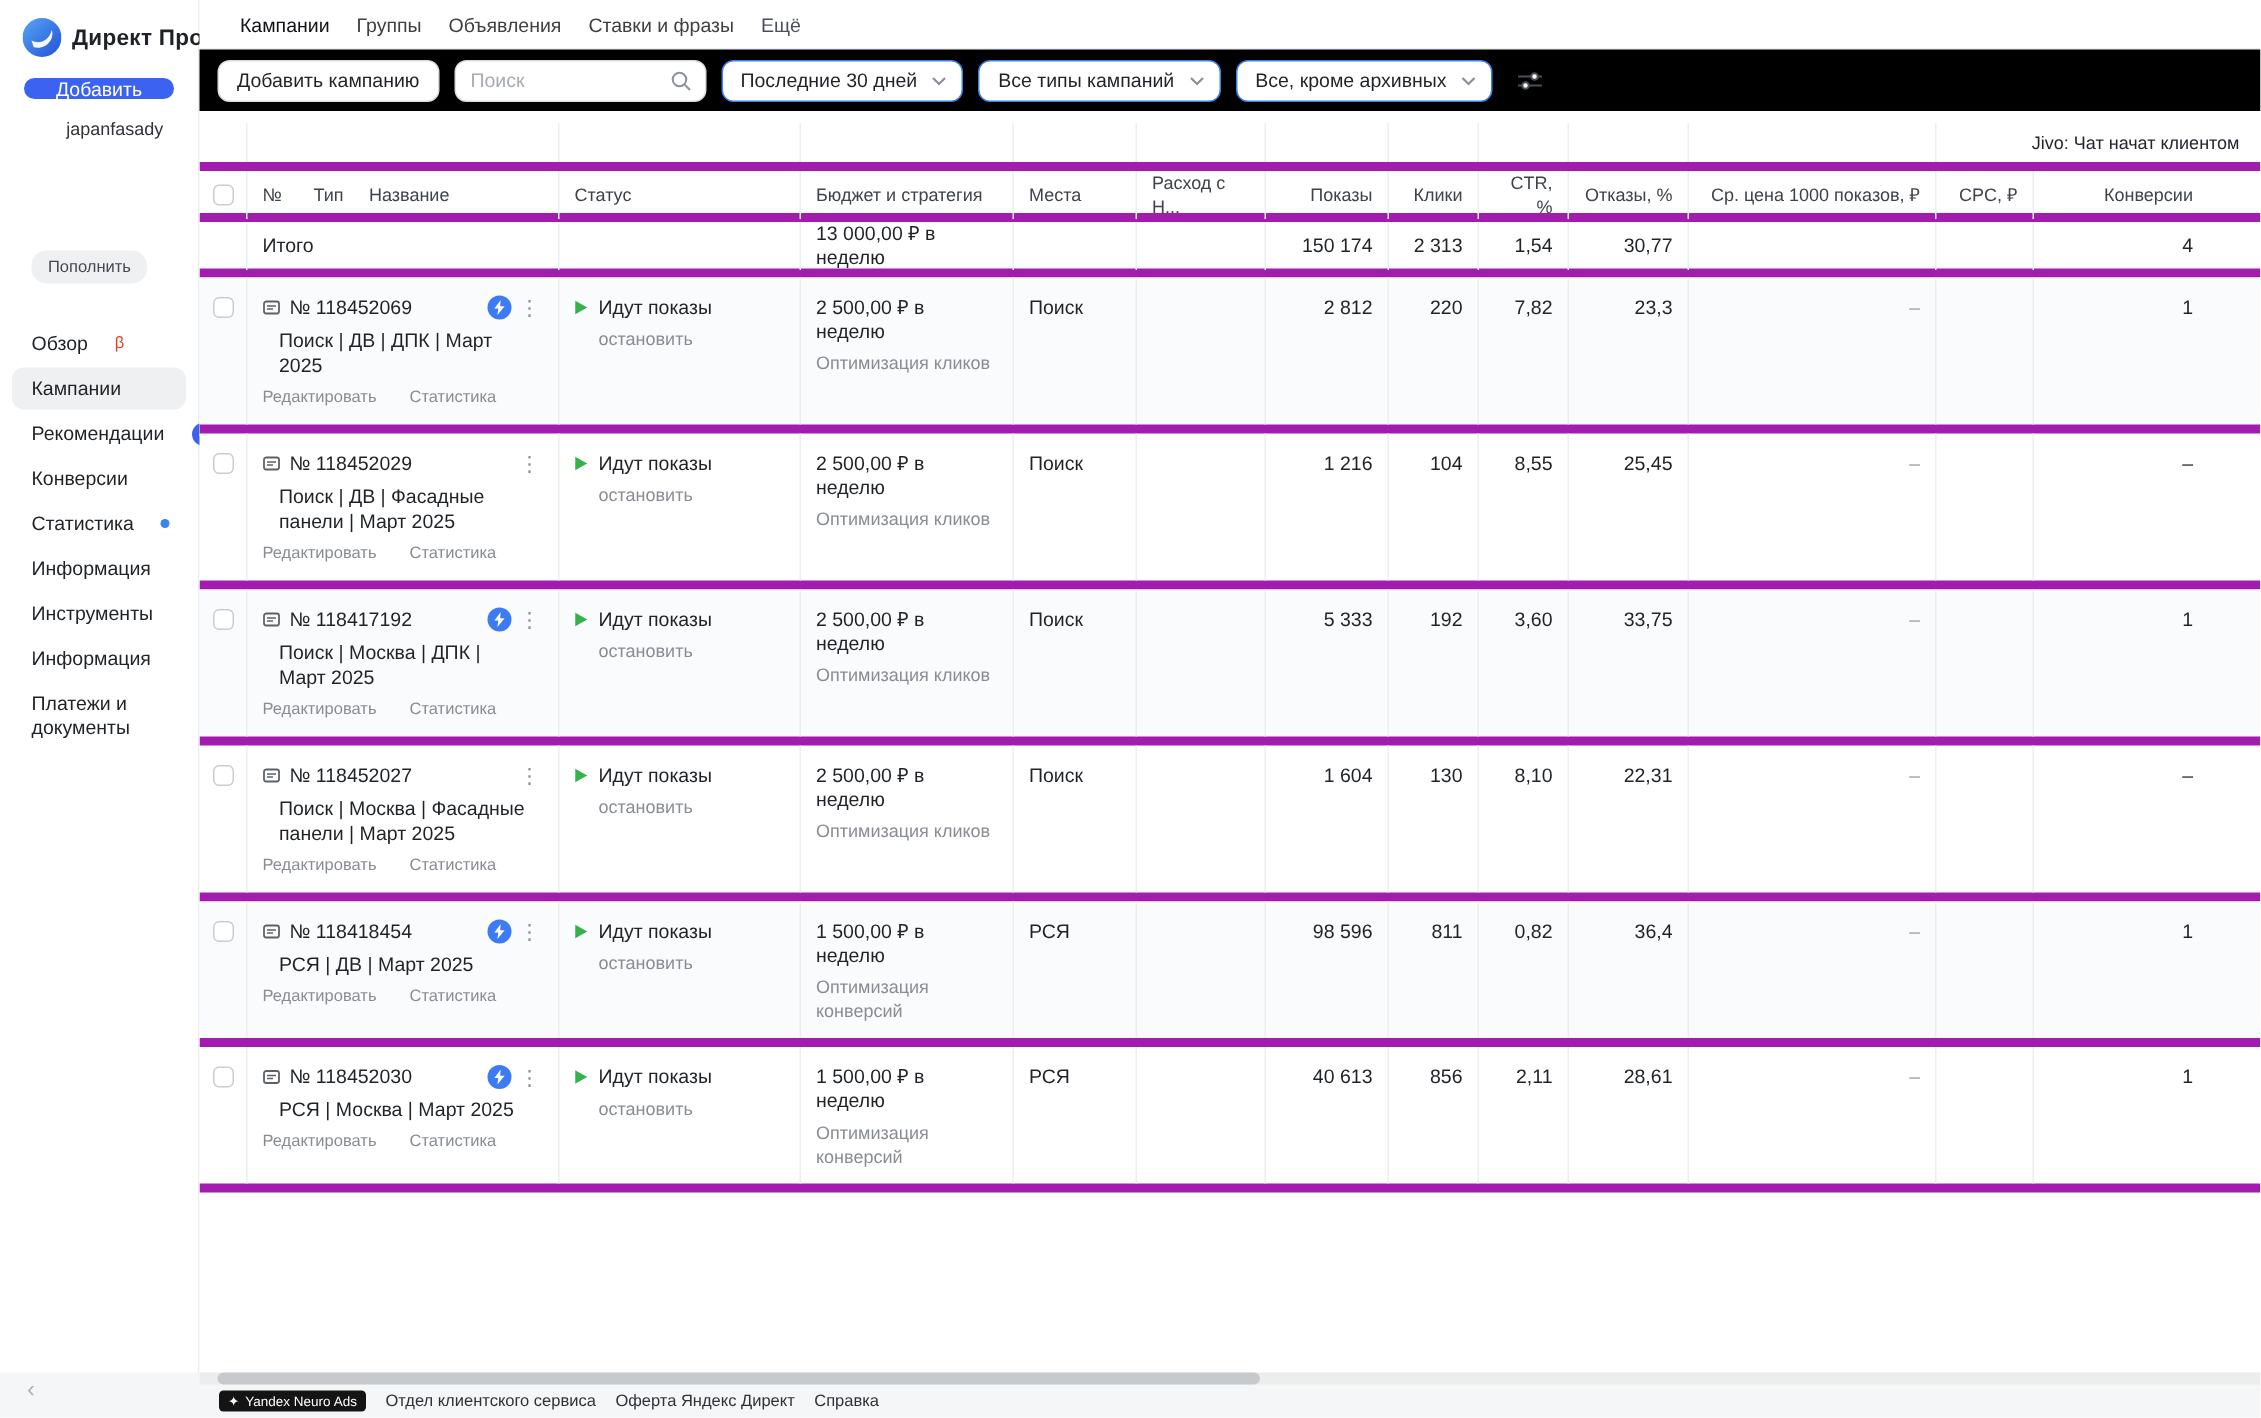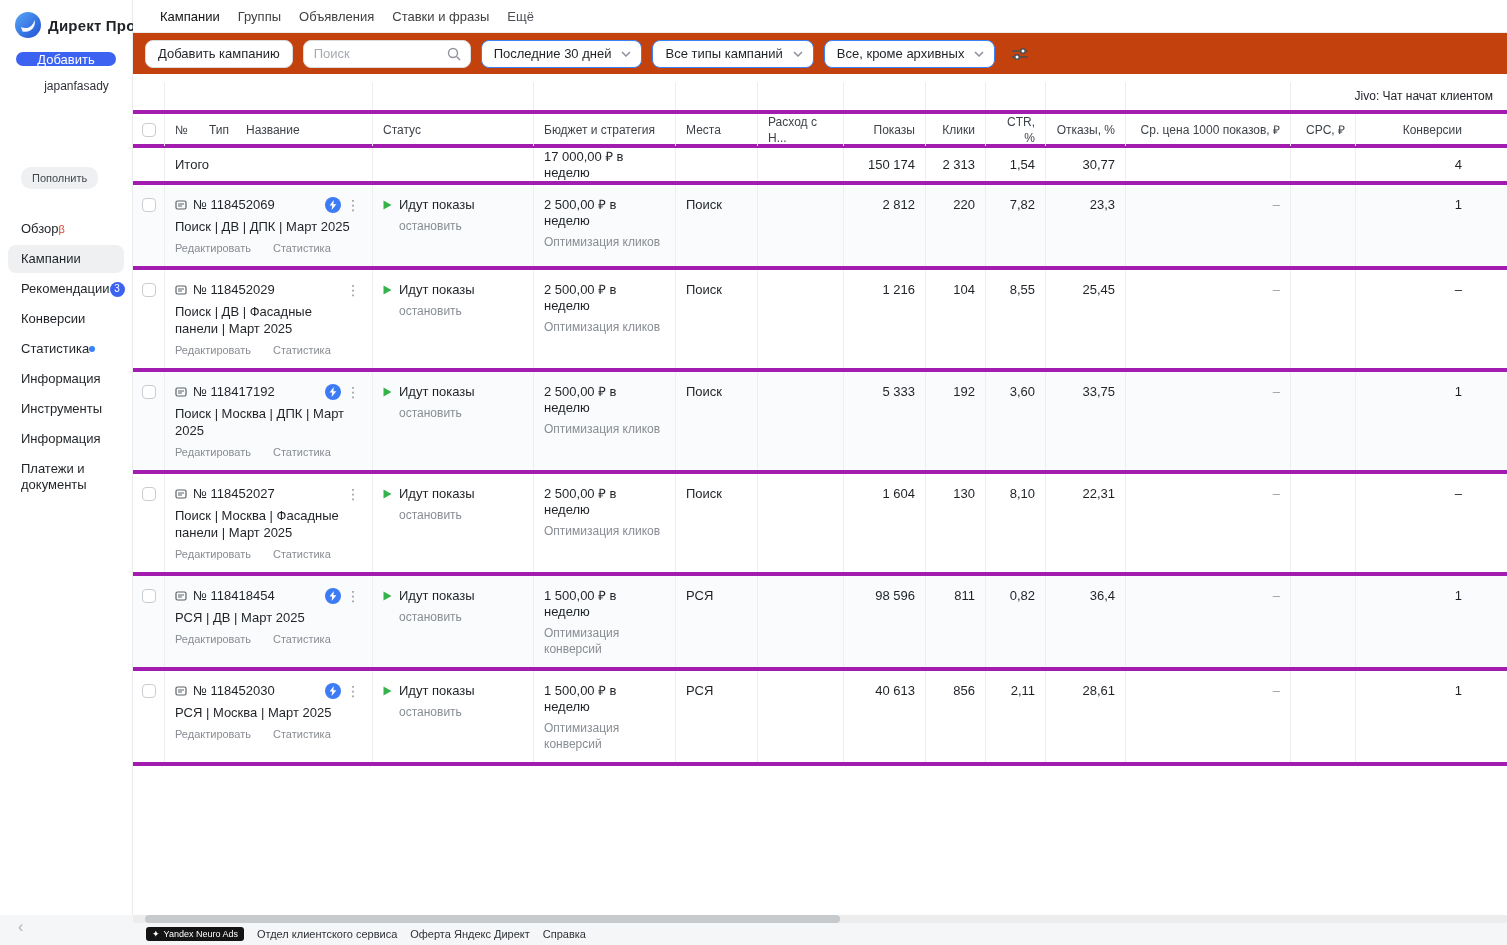--- a/index.html
+++ b/index.html
@@ -9,44 +9,44 @@
   .content-row { flex:1; display:flex; min-height:0; }
 
   
   .sidebar { width:133px; min-width:133px; border-right:1px solid #e9ebed; padding-top:12px; display:flex; flex-direction:column; background:#fff; }
   .logo-row { display:flex; align-items:center; gap:7px; padding-left:15px; height:26px; }
   .brand-name { font-size:15px; font-weight:bold; letter-spacing:.2px; white-space:nowrap; }
   .add-btn { margin:14px 16px 0; height:14px; background:#3b62f1; color:#fff; border:none; border-radius:8px; font-size:13px; font-family:inherit; cursor:pointer; }
   .username { margin:13px 0 0 21px; font-size:12px; color:#30343a;text-align:center; }
   .topup-btn { margin:74px 0 0 21px; width:max-content; background:#eef0f2; border:none; border-radius:10px; padding:5px 11px; font-size:11px; color:#43484e; font-family:inherit; cursor:pointer; }
   .menu { margin-top:26px; padding:0 8px; display:flex; flex-direction:column; gap:2px; }
-  .menu-item { display:flex; align-items:center; gap:0; padding:6px 13px; border-radius:8px; font-size:13px; line-height:16px; cursor:pointer; }
+  .menu-item { display:flex; align-items:center; gap:18px; padding:6px 13px; border-radius:8px; font-size:13px; line-height:16px; cursor:pointer; }
   .menu-item.active { background:#eef0f2; }
   .side-badge.beta { color:#e0402a; font-size:11px; align-self:flex-start; }
   .side-badge.count { background:#3b62f1; color:#fff; width:15px; height:15px; border-radius:50%; font-size:10px; display:inline-flex; align-items:center; justify-content:center; flex:none; }
   .side-badge.dot { width:6px; height:6px; border-radius:50%; background:#3b82f6; flex:none; }
 
   
   .main { flex:1; display:flex; flex-direction:column; min-width:0; background:#fff; }
   .tabs-bar { height:33px; min-height:33px; border-bottom:1px solid #ededee; display:flex; align-items:center; gap:18px; padding-left:27px; }
   .tab { font-size:13px; color:#404040; cursor:pointer; white-space:nowrap; }
   .tab.active { color:#0f1114; }
   .tab.more { color:#4c5157; }
 
-  .toolbar { height:41px; min-height:41px; background:#c2410c; display:flex; align-items:center; gap:10px; padding:0 12px; }
+  .toolbar { height:41px; min-height:41px; background:#000000; display:flex; align-items:center; gap:10px; padding:0 12px; }
   .tb-btn { height:28px; background:#fff; border:1px solid #dadde0; border-radius:8px; padding:0 12px; font-size:13px; font-family:inherit; color:#1f2327; cursor:pointer; white-space:nowrap; }
   .search-box { width:168px; height:28px; background:#fff; border:1px solid #dadde0; border-radius:8px; display:flex; align-items:center; padding:0 9px 0 10px; gap:6px; }
   .search-box input { flex:1; border:none; outline:none; font-size:13px; font-family:inherit; color:#1f2327; min-width:0; background:transparent; }
   .search-box input::placeholder { color:#a6abb2; }
   .tb-select { height:28px; background:#fff; border:1px solid #3b82f6; border-radius:8px; display:flex; align-items:center; gap:10px; padding:0 10px 0 12px; font-size:13px; cursor:pointer; white-space:nowrap; }
   .filter-btn { width:30px; height:28px; background:transparent; border:none; display:flex; align-items:center; justify-content:center; cursor:pointer; }
 
   
   .table-area { flex:1; margin-top:8px; overflow:hidden; }
-  .grid-row { display:grid; grid-template-columns:31px 208px 161px 142px 82px 86px 82px 60px 60px 80px 165px 65px 1fr; border-bottom:4px solid #a21caf; }
+  .grid-row { display:grid; grid-template-columns:31px 208px 161px 142px 82px 86px 82px 60px 60px 80px 165px 65px 1fr; border-bottom:6px solid #a21caf; }
   .cell { padding:10px; min-width:0; line-height:16px; }
   .grid-row > .cell + .cell { border-left:1px solid #eceef0; }
   .num { text-align:right; }
   .conv { padding-right:45px !important; }
 
   .group-row { height:32px; }
   .group-row .cell { padding:0; }
   .goal-cell { grid-column:12 / 14; display:flex; align-items:center; justify-content:flex-end; padding:0 14px 0 0 !important; font-size:12px; color:#22262c; }
 
   .header-row { height:34px; font-size:12px; color:#3e434a; }
@@ -63,21 +63,21 @@
   .totals-row .cell.num { justify-content:flex-end; }
 
   .data-row .cell { padding-top:12px; font-size:13px; }
   .data-row:nth-child(odd) { background:#fafbfc; }
   .data-row .check-cell { align-items:flex-start; padding-top:13px !important; }
 
   .id-line { display:flex; align-items:center; gap:6px; line-height:16px; }
   .right-icons { margin-left:auto; display:flex; align-items:center; gap:3px; }
   .kebab { color:#8b9099; font-size:14px; line-height:14px; cursor:pointer; padding:0 2px; }
   .bolt-badge { width:16px; height:16px; border-radius:50%; background:#3d7bf5; display:flex; align-items:center; justify-content:center; cursor:pointer; flex:none; }
-  .cname { margin-top:5px; line-height:17px; padding-right:8px; cursor:pointer; }
+  .cname { margin-top:5px; line-height:17px; padding-right:8px; cursor:pointer;margin-left:11px; }
   .row-links { margin-top:5px; display:flex; gap:22px; font-size:11px; color:#888d93; }
   .row-links span { cursor:pointer; }
   .status-line { display:flex; align-items:center; gap:7px; }
   .play-icon { display:inline-flex; }
   .stop-link { margin:5px 0 0 16px; font-size:12px; color:#888d93; cursor:pointer; }
   .strategy { margin-top:5px; font-size:12px; color:#888d93; }
   .cpm-cell { color:#9aa0a6; }
 
   
   .bottom-bar { height:30px; min-height:30px; background:#f5f6f7; position:relative; }
@@ -245,21 +245,21 @@
           <div class="cell num">Отказы, %</div>
           <div class="cell num">Ср. цена 1000 показов, ₽</div>
           <div class="cell num">CPC, ₽</div>
           <div class="cell num conv">Конверсии</div>
         </div>
 
         <div class="grid-row totals-row">
           <div class="cell check-cell"></div>
           <div class="cell">Итого</div>
           <div class="cell"></div>
-          <div class="cell">17 000,00 ₽ в неделю</div>
+          <div class="cell">13 000,00 ₽ в неделю</div>
           <div class="cell"></div>
           <div class="cell num"></div>
           <div class="cell num">150 174</div>
           <div class="cell num">2 313</div>
           <div class="cell num">1,54</div>
           <div class="cell num">30,77</div>
           <div class="cell num"></div>
           <div class="cell num"></div>
           <div class="cell num conv">4</div>
         </div>

